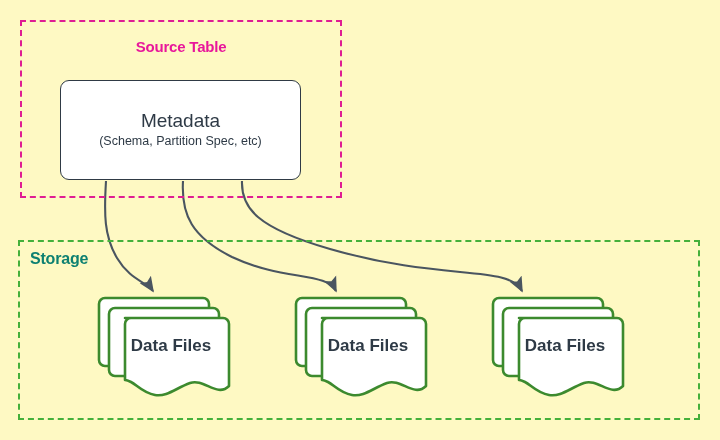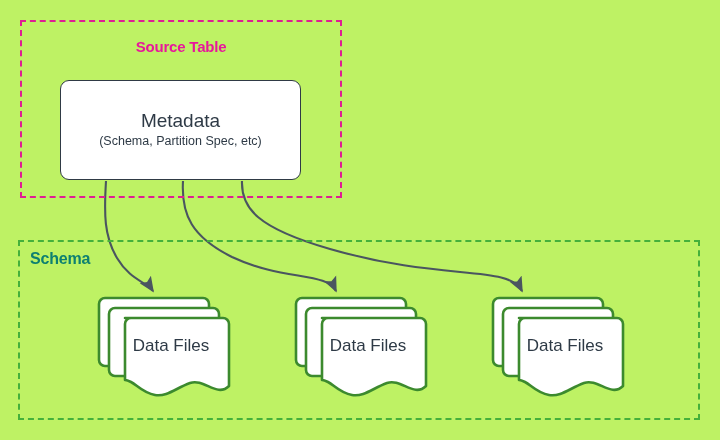--- a/index.html
+++ b/index.html
@@ -5,21 +5,21 @@
 <style>
   html, body {
     margin: 0;
     padding: 0;
     background: #000000;
   }
   #canvas {
     position: relative;
     width: 720px;
     height: 440px;
-    background: #bef264;
+    background: #fef9c3;
     overflow: hidden;
     font-family: "Liberation Sans", sans-serif;
   }
 
   
   .group-box {
     position: absolute;
     box-sizing: border-box;
     background: transparent;
   }
@@ -86,20 +86,21 @@
     color: #2E3A46;
     line-height: 1.1;
     text-align: center;
   }
 
   
   .datafiles-node {
     position: absolute;
     width: 132px;
     height: 108px;
+    font-weight: bold;
   }
   .datafiles-node svg {
     position: absolute;
     left: 0;
     top: 0;
     overflow: visible;
   }
   .datafiles-label {
     position: absolute;
     left: 14px;
@@ -141,21 +142,21 @@
     <path d="M 183 181 C 181 215, 192 237, 232 257 C 283 281, 327 272, 336 291" fill="none" stroke="#4A5560" stroke-width="2.1" marker-end="url(#arrowhead)"></path>
 
     <path d="M 242 181 C 241 208, 257 228, 330 249 C 444 282, 508 264, 522 291" fill="none" stroke="#4A5560" stroke-width="2.1" marker-end="url(#arrowhead)"></path>
   </svg>
 
   <div id="source-table-group" class="group-box">
     <div id="source-table-label" class="group-label">Source Table</div>
   </div>
 
   <div id="storage-group" class="group-box">
-    <div id="storage-label" class="group-label">Schema</div>
+    <div id="storage-label" class="group-label">Storage</div>
   </div>
 
   <div id="metadata-node">
     <div id="metadata-title">Metadata</div>
     <div id="metadata-subtitle">(Schema, Partition Spec, etc)</div>
   </div>
 
   <div class="datafiles-node" id="datafiles-node-1">
     <svg width="132" height="108" viewBox="0 0 132 108">
       <path class="doc-back" d="M 7 6 h 98 a 6 6 0 0 1 6 6 v 62 h -104 a 6 6 0 0 1 -6 -6 v -56 a 6 6 0 0 1 6 -6 z" fill="#FFFFFF" stroke="#3C8A2E" stroke-width="2.6"></path>

